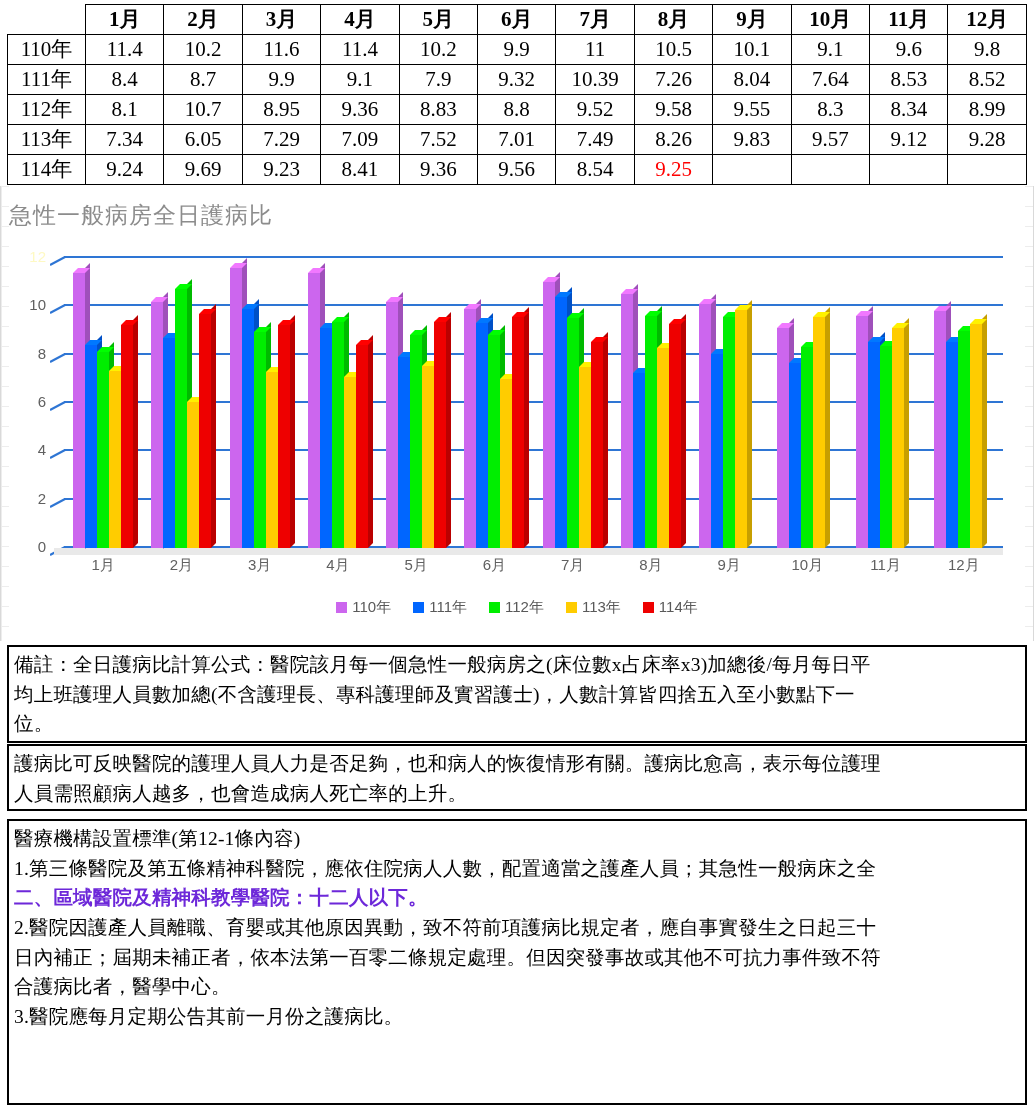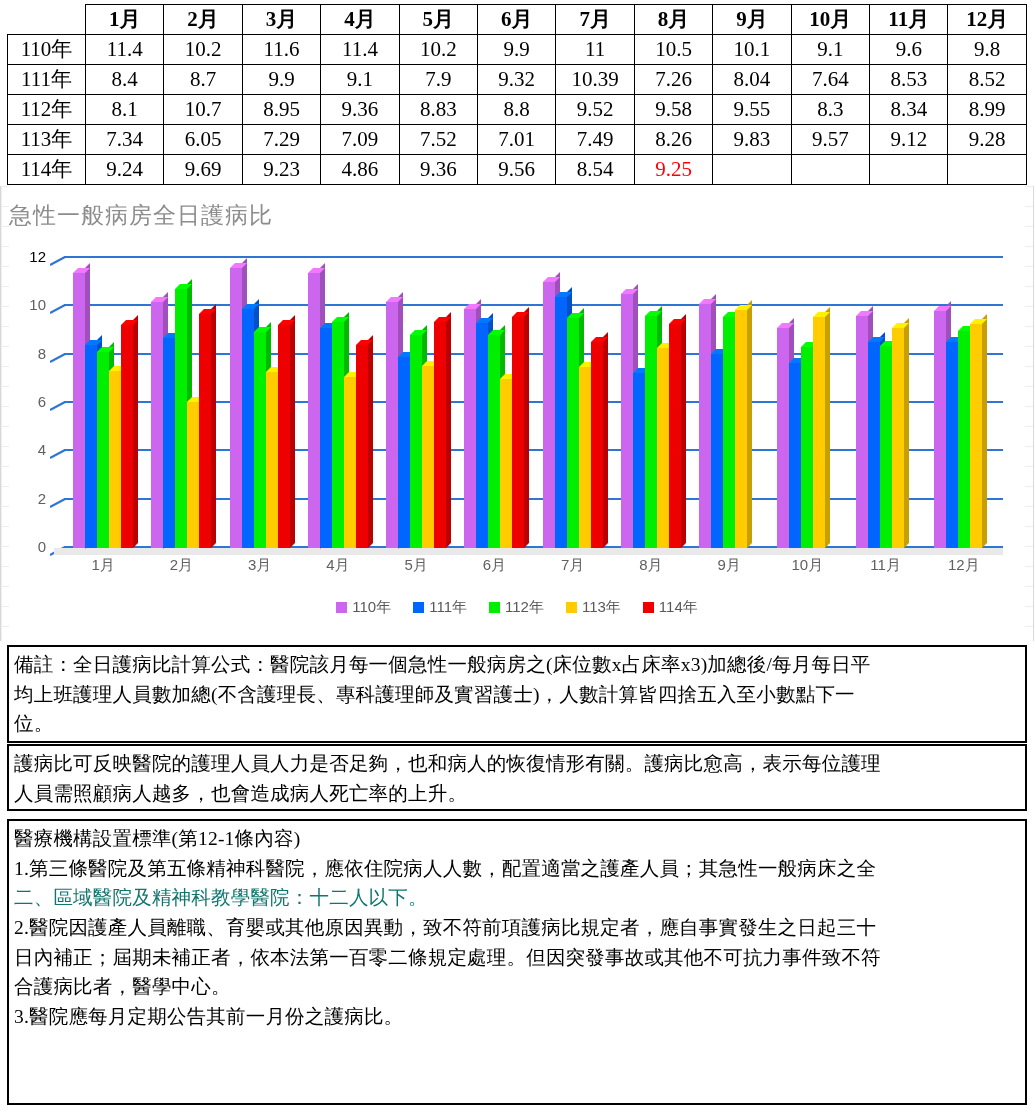--- a/index.html
+++ b/index.html
@@ -202,21 +202,21 @@
     font-family: "Liberation Serif", "DejaVu Serif", serif;
     font-size: 19.5px;
     line-height: 1.52;
     color: #000000;
     letter-spacing: 0.2px;
   }
   #note-remark { top: 645px; height: 98px; }
   #note-meaning { top: 744px; height: 67px; }
   #note-standard { top: 819px; height: 286px; }
   .note p { margin: 0; }
-  .note p.red { color: #0f766e; font-weight: normal; }
+  .note p.red { color: #6d28d9; font-weight: bold; }
 </style>
 </head>
 <body>
 
 <div id="page">
 
   <div class="table-wrap">
     <table class="data">
       <colgroup>
           <col class="lbl">
@@ -298,21 +298,21 @@
             <td class="val">9.83</td>
             <td class="val">9.57</td>
             <td class="val">9.12</td>
             <td class="val">9.28</td>
           </tr>
           <tr>
             <td>114年</td>
             <td class="val">9.24</td>
             <td class="val">9.69</td>
             <td class="val">9.23</td>
-            <td class="val">4.86</td>
+            <td class="val">8.41</td>
             <td class="val">9.36</td>
             <td class="val">9.56</td>
             <td class="val">8.54</td>
             <td class="val red">9.25</td>
             <td class="val empty"></td>
             <td class="val empty"></td>
             <td class="val empty"></td>
             <td class="val empty"></td>
           </tr>
         </tbody>
@@ -359,21 +359,21 @@
             <div class="gridline" style="bottom: 241.667px; background: rgb(46, 117, 212);">
               <div class="tick-stub"><svg width="16" height="10">
                   <line x1="0" y1="9" x2="15" y2="1" stroke="#2e75d4" stroke-width="2"></line>
                 </svg></div>
               <div class="ylabel" style="color: rgb(96, 96, 96);">10</div>
             </div>
             <div class="gridline" style="bottom: 290px; background: rgb(46, 117, 212);">
               <div class="tick-stub"><svg width="16" height="10">
                   <line x1="0" y1="9" x2="15" y2="1" stroke="#2e75d4" stroke-width="2"></line>
                 </svg></div>
-              <div class="ylabel" style="color: #000000;">12</div>
+              <div class="ylabel" style="color: #fef9c3;">12</div>
             </div>
           </div>
         <div class="floor"></div>
         <div class="groups" id="bar-groups">
             <div class="group">
               <div class="bar" style="height: 275.5px;">
                 <div class="side3d" style="background:#cc66ee"></div>
                 <div class="face" style="background:#cc66ee"></div>
                 <div class="top3d" style="background:#cc66ee"></div>
               </div>

